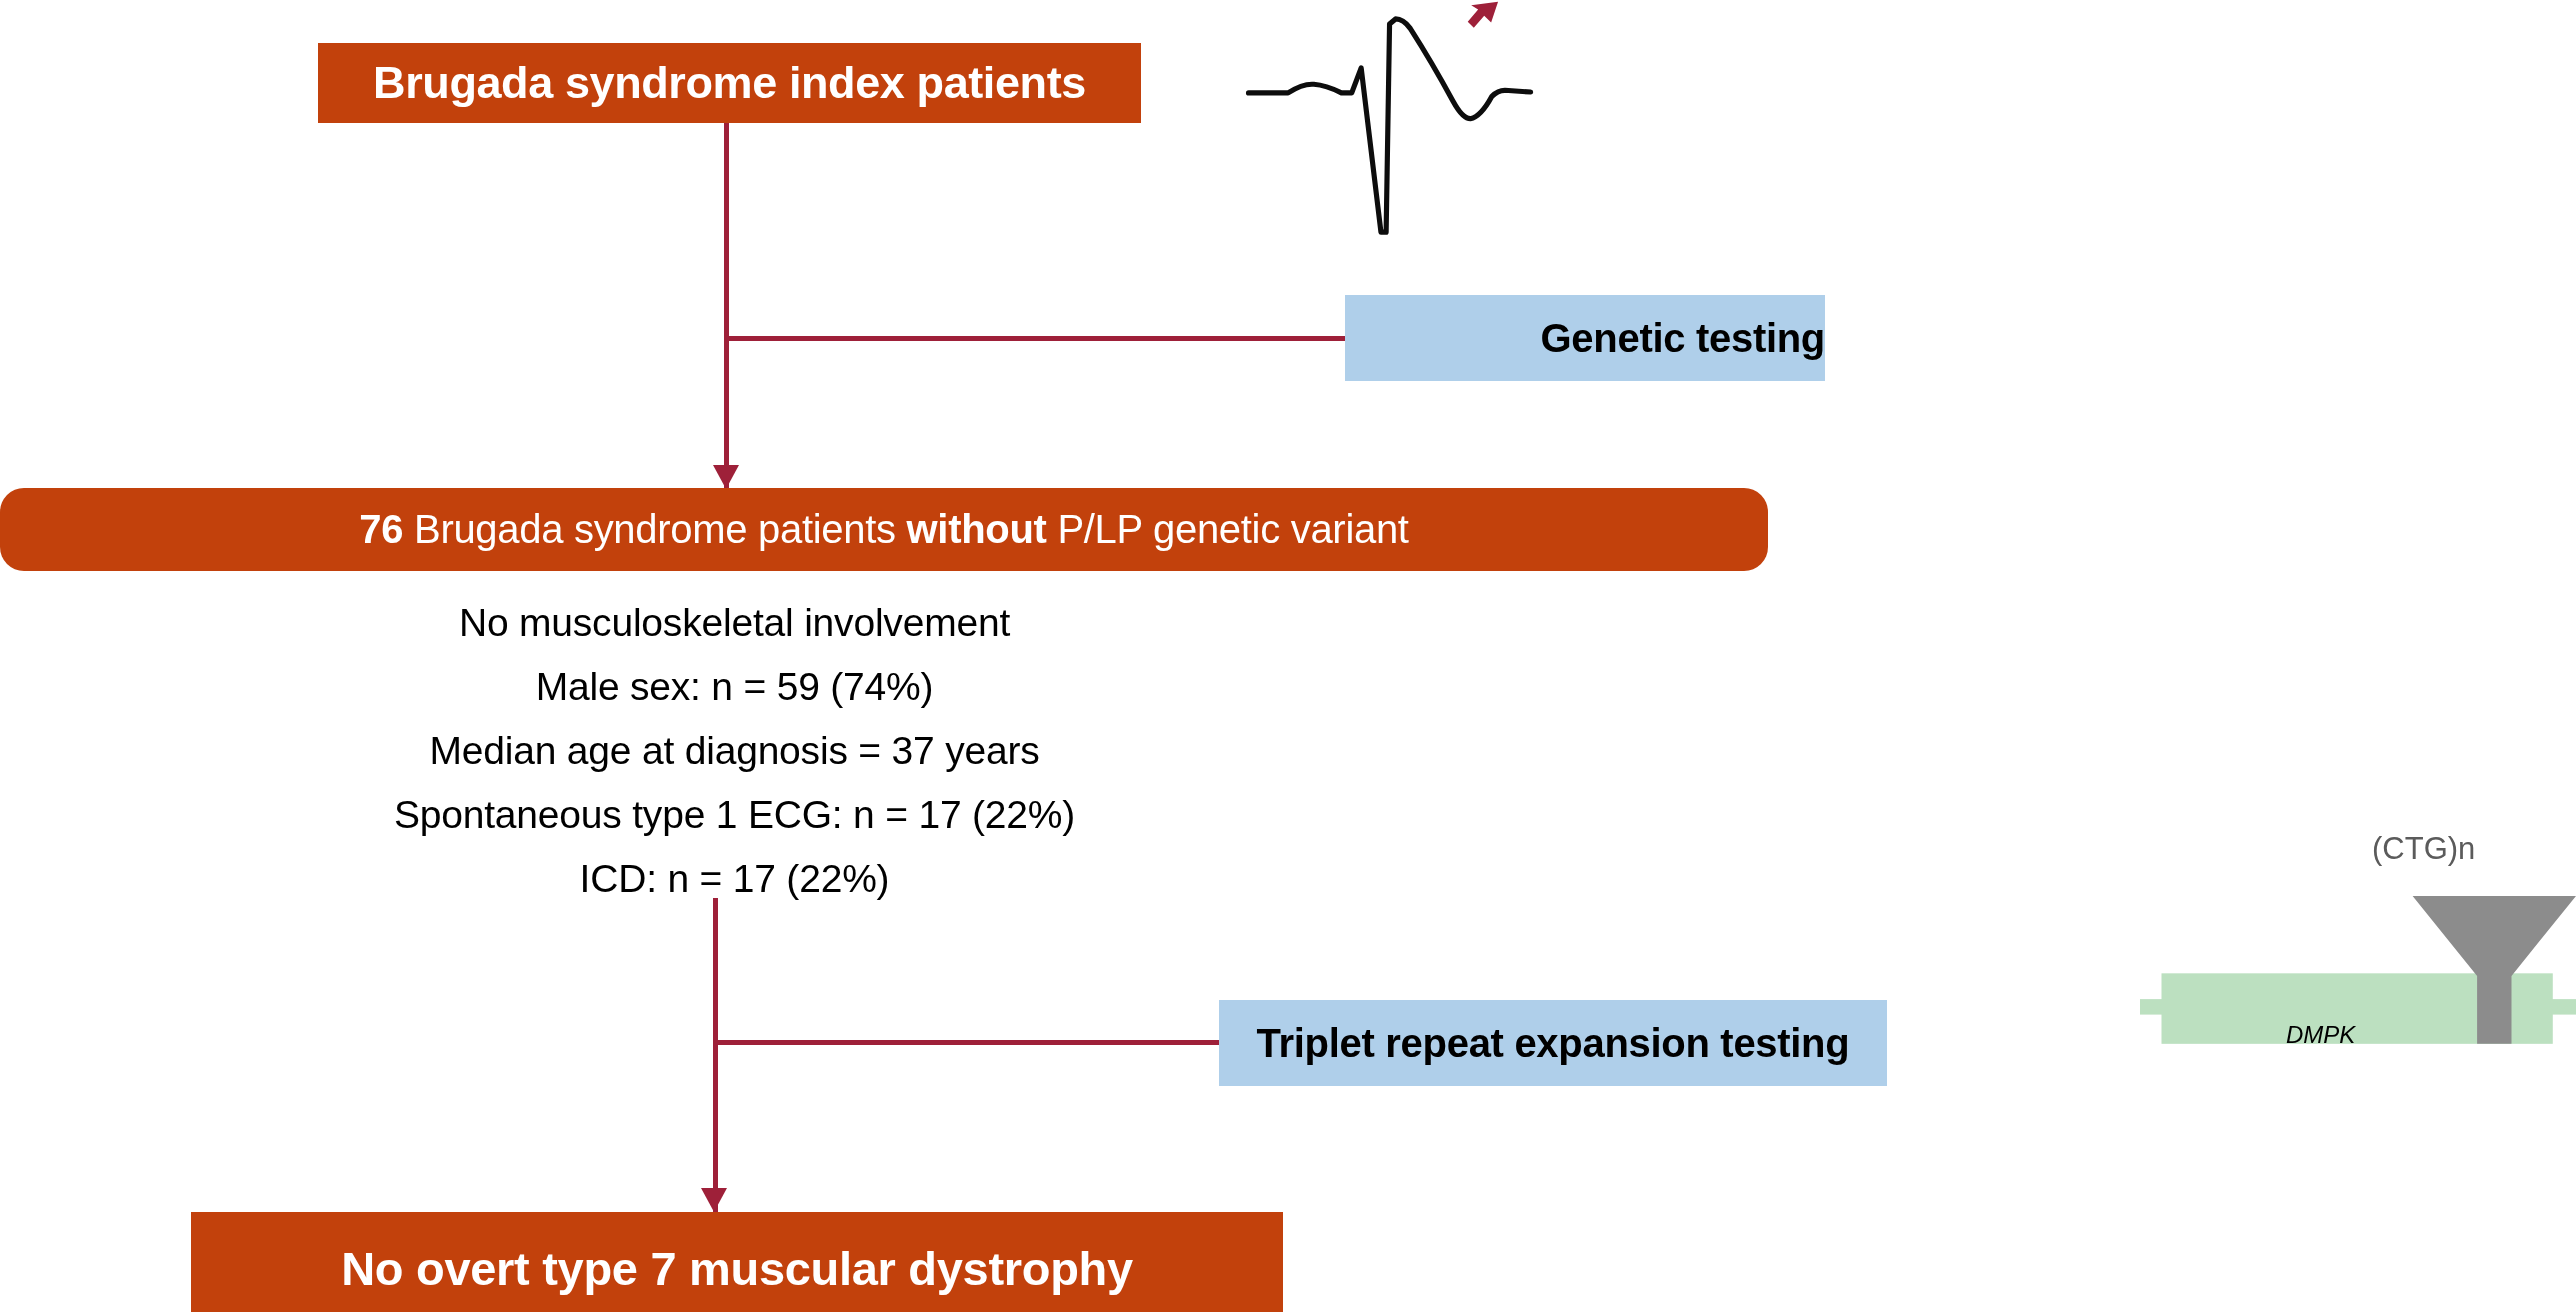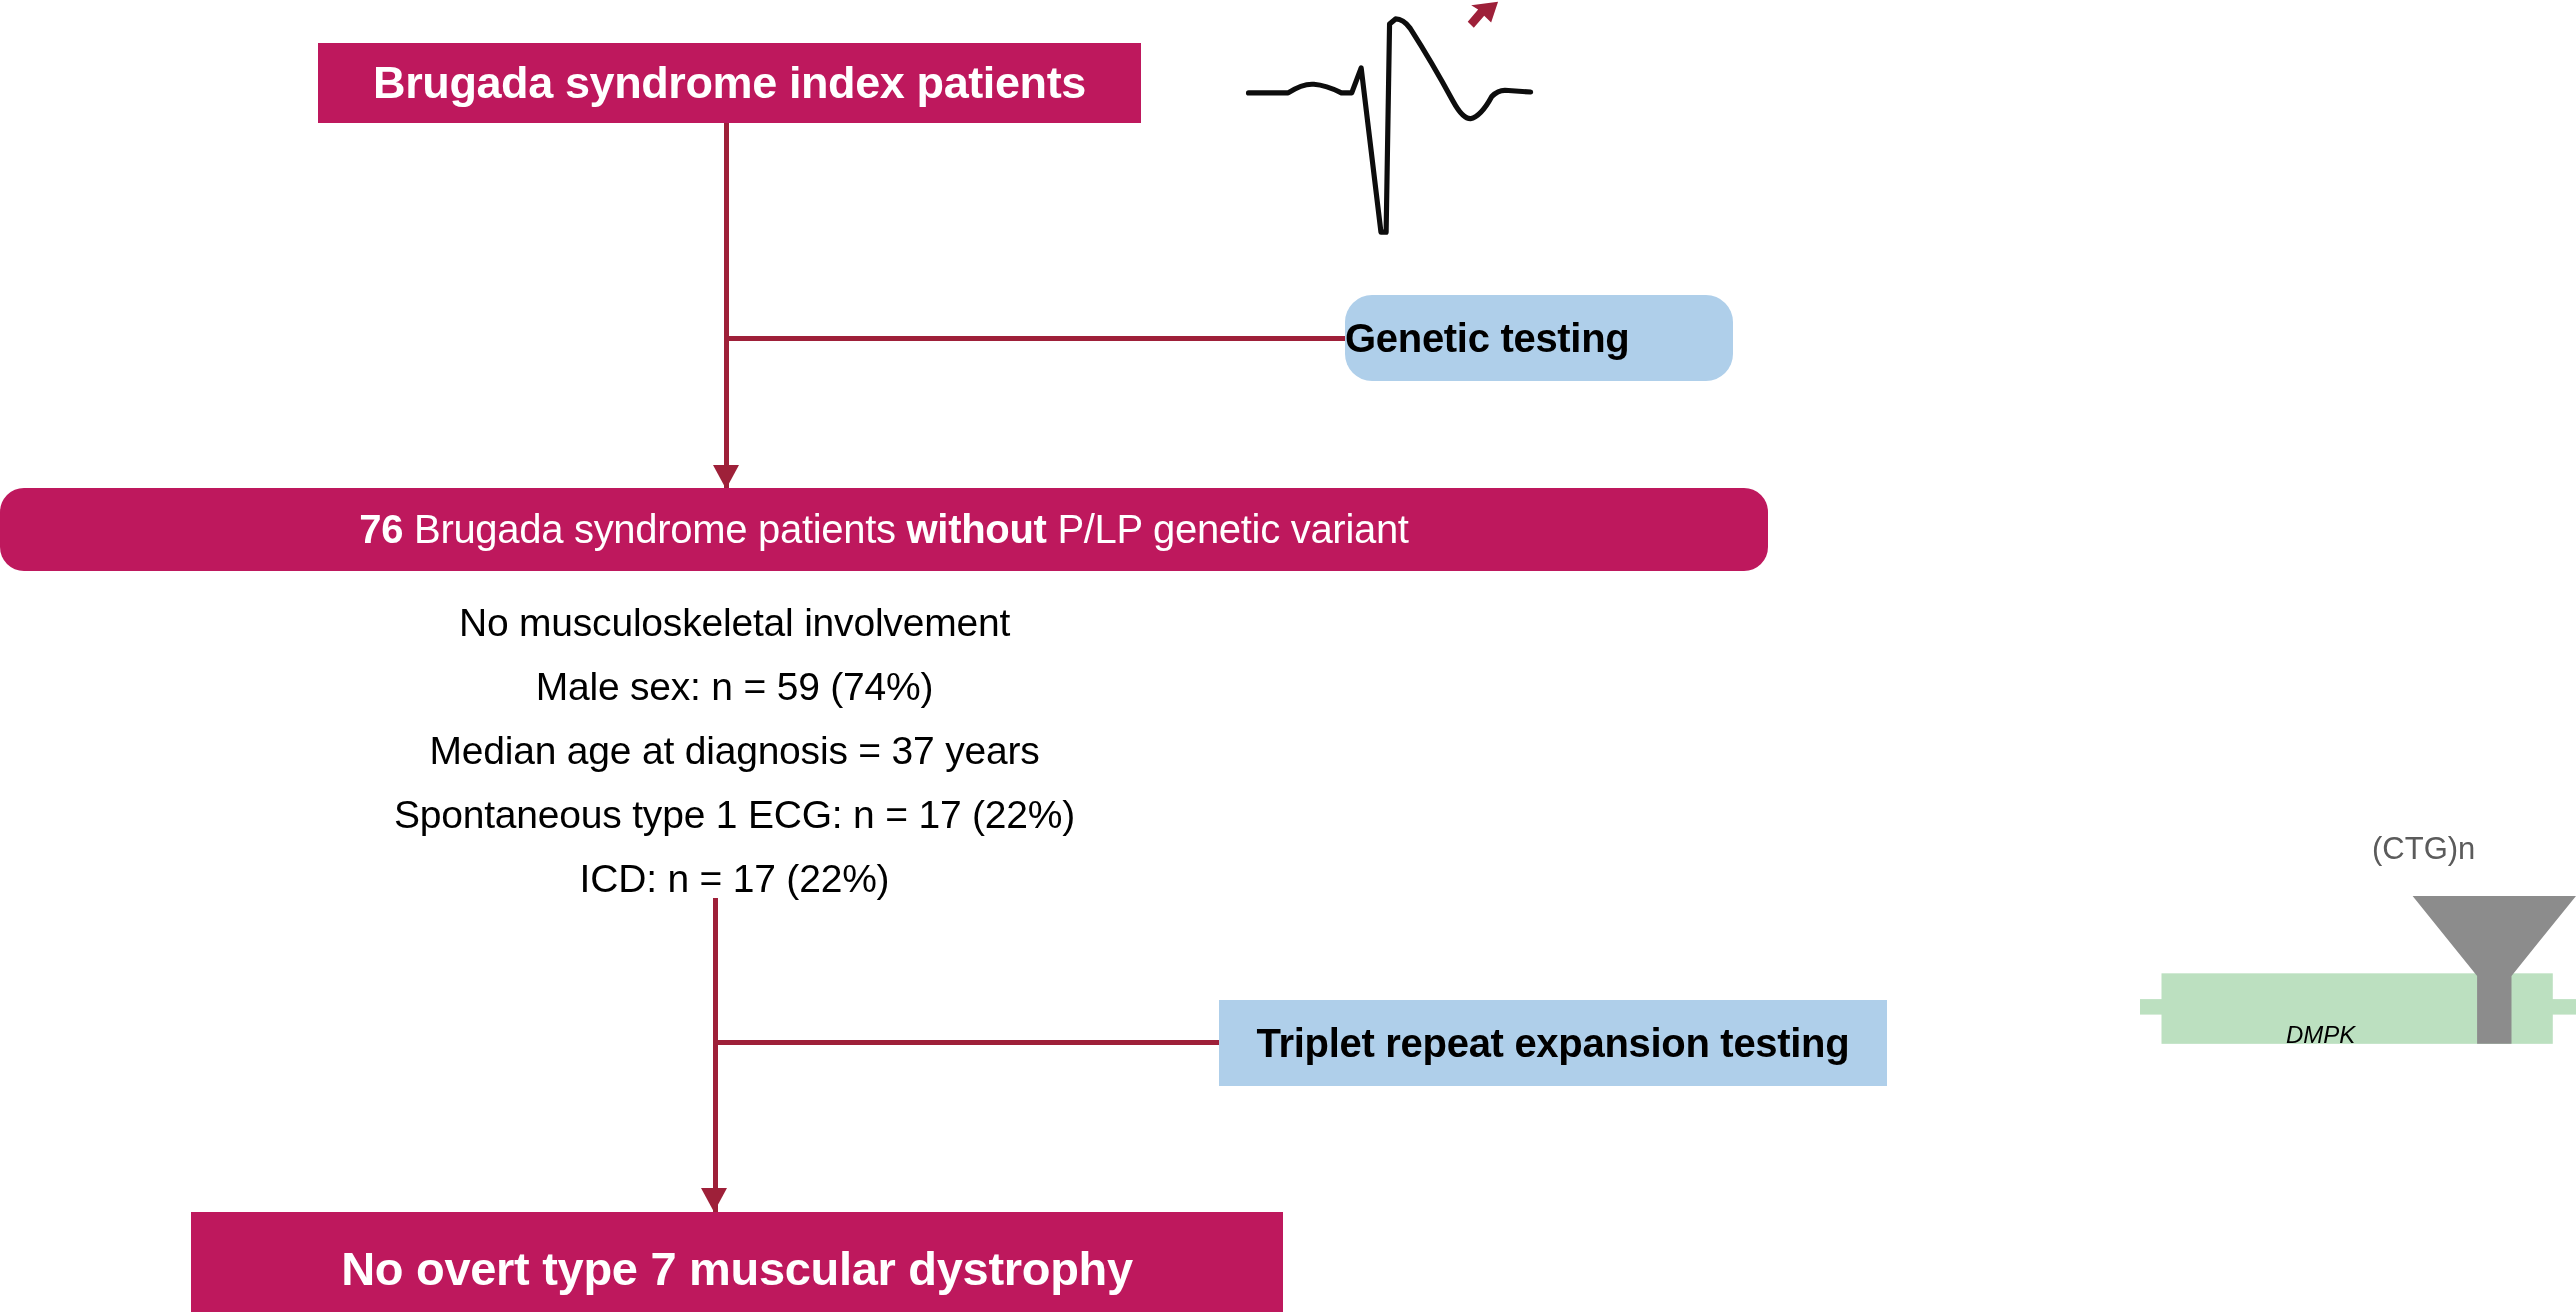--- a/index.html
+++ b/index.html
@@ -20,21 +20,21 @@
 
   
   .box {
     position: absolute;
     display: flex;
     align-items: center;
     box-sizing: border-box;
     white-space: nowrap;
   }
   .box-red {
-    background: #be185d;
+    background: #c2410c;
     color: #ffffff;
   }
   .box-blue {
     background: #AFCFEA;
     color: #000000;
   }
 
   
   #box-index {
     left: 318px;
@@ -58,27 +58,26 @@
     font-weight: normal;
     letter-spacing: -0.3px;
     border-radius: 24px;
   }
   #box-cohort .b { font-weight: bold; }
 
   
   #box-genetic {
     left: 1345px;
     top: 295px;
-    width: 388px;
+    width: 480px;
     height: 86px;
-    justify-content: flex-start;
+    justify-content: flex-end;
     font-size: 40px;
     font-weight: bold;
     letter-spacing: -0.3px;
-    border-radius: 27px;
   }
 
   
   #box-triplet {
     left: 1219px;
     top: 1000px;
     width: 668px;
     height: 86px;
     justify-content: center;
     font-size: 40px;

